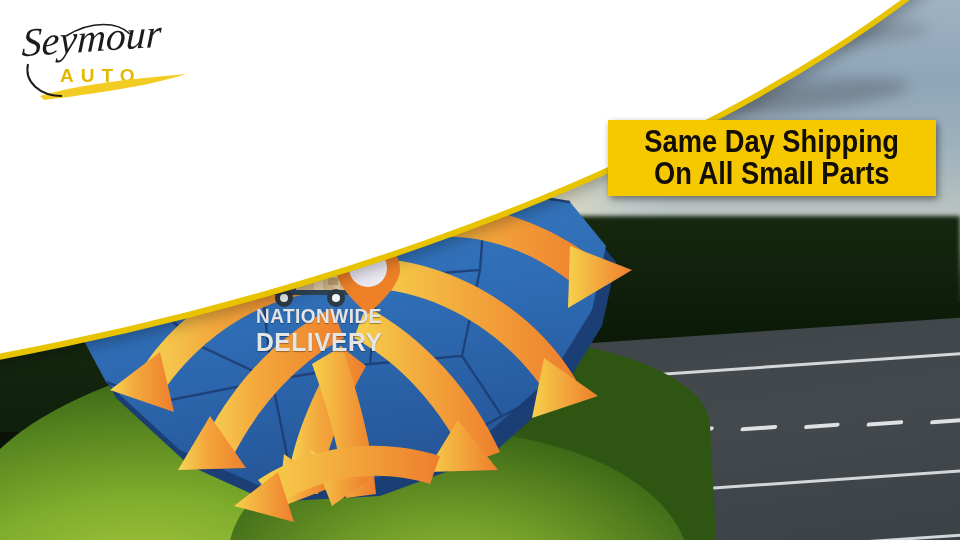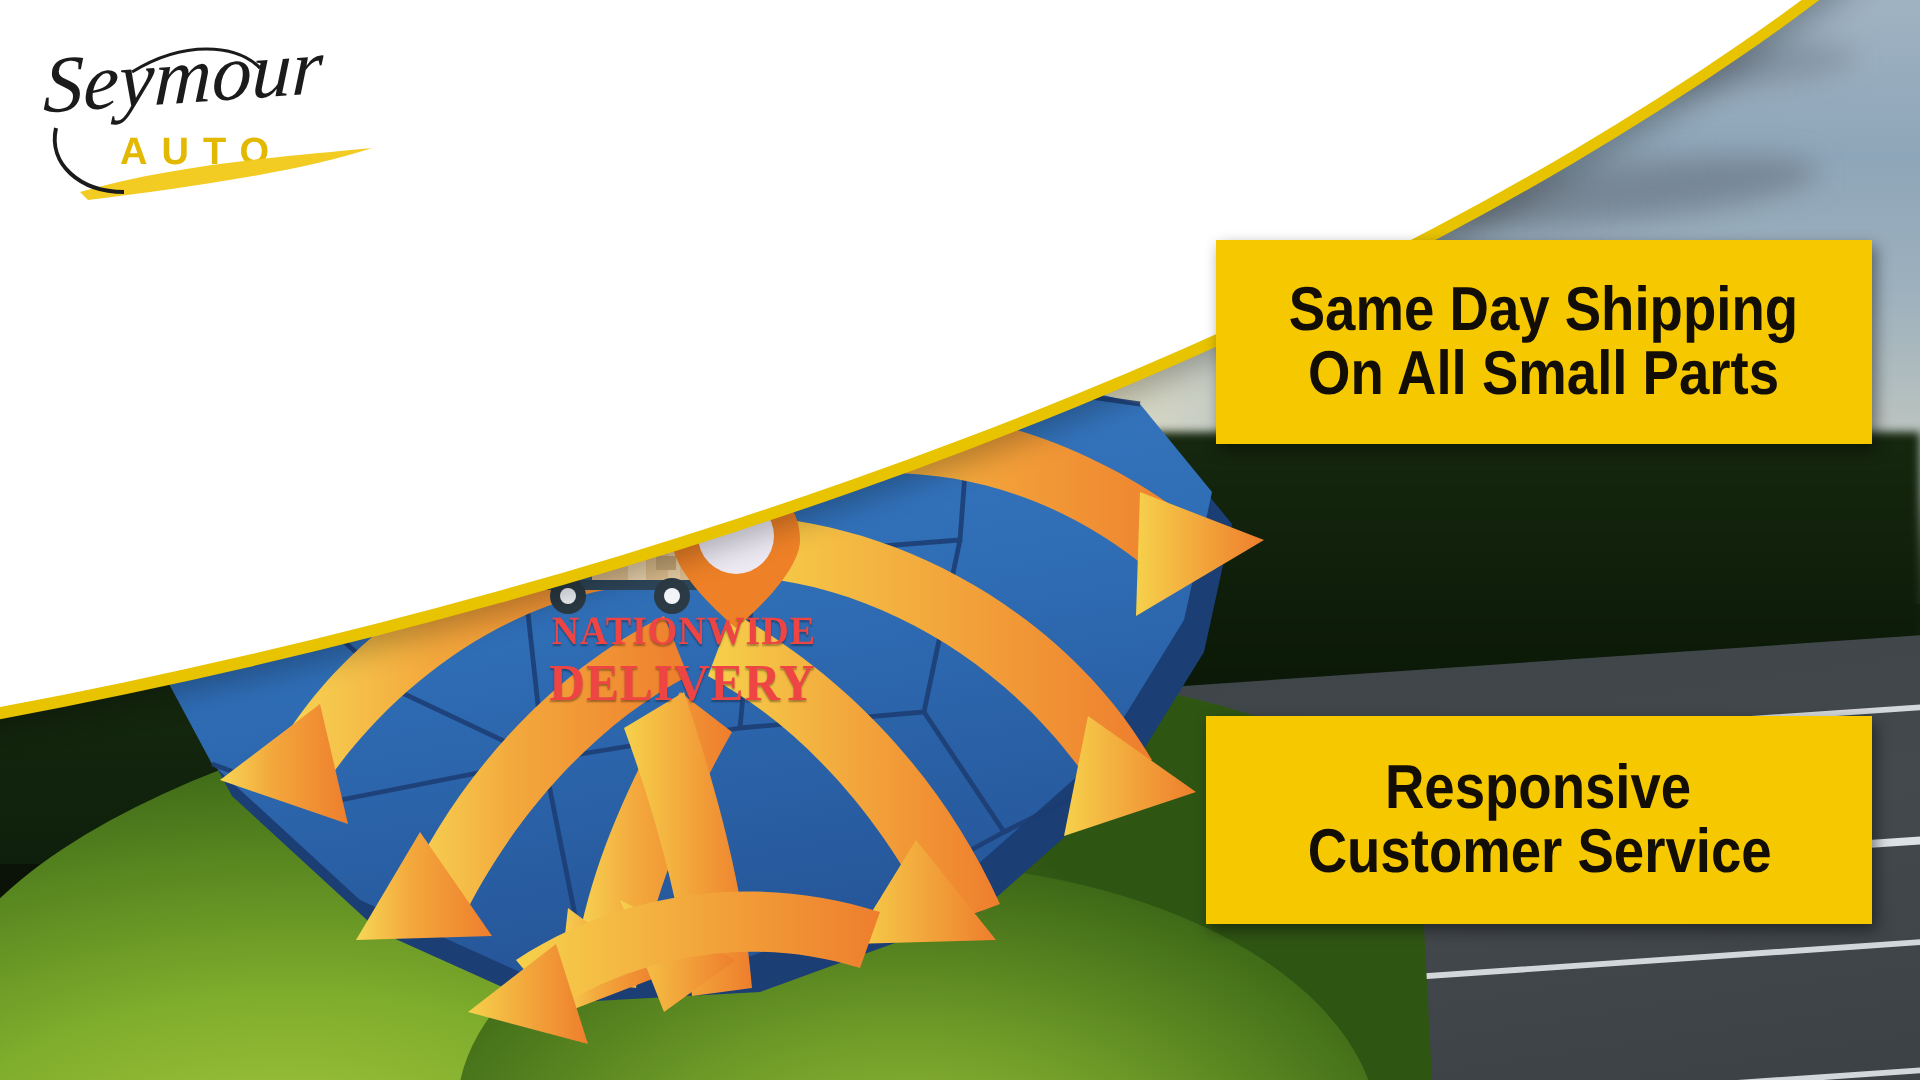--- a/index.html
+++ b/index.html
@@ -102,22 +102,22 @@
   
   .mapwrap{position:absolute;left:10px;top:150px;width:640px;height:360px;}
   .mapwrap svg{display:block;width:100%;height:100%;overflow:visible;}
 
   
   .truckgroup{position:absolute;left:262px;top:232px;width:150px;height:80px;}
   .truckgroup svg{display:block;overflow:visible;}
 
   .nationwide{
     position:absolute;left:252px;top:306px;width:160px;
-    text-align:right;color:#ef4444;
-    font-family:Liberation Serif, serif;
+    text-align:left;color:#e5e5e5;
+    font-family:Liberation Sans, sans-serif;
     font-weight:bold;letter-spacing:.5px;line-height:1;
     text-shadow:0 1px 1px rgba(0,0,0,.35);
   }
   .nw1{font-size:20px;transform:scaleX(.95);}
   .nw2{font-size:26px;margin-top:3px;transform:scaleX(.95);}
 
   
   .banner{
     position:absolute;left:-120px;top:-300px;
     width:1320px;height:560px;
@@ -145,21 +145,21 @@
     background:#F5C800;
     color:#120d05;
     display:flex;flex-direction:column;
     align-items:center;justify-content:center;
     text-align:center;
     font-weight:bold;
     line-height:1.02;
     box-shadow:2px 3px 7px rgba(0,0,0,.45);
   }
   .box span{display:block;transform:scaleX(.88);white-space:nowrap;}
-  .box1{left:608px;top:120px;width:328px;height:102px;font-size:31px;}
+  .box1{left:608px;top:120px;width:328px;height:76px;font-size:31px;}
   .box2{left:605px;top:248px;width:331px;height:74px;font-size:31px;}
   .box3{left:603px;top:358px;width:333px;height:104px;font-size:31px;}
 </style>
 </head>
 <body>
 
 <div class="stage">
 
   <div class="bg">
     <div class="sky">
@@ -366,18 +366,14 @@
       <path d="M44 24 C70 8 96 10 108 22" stroke="#1b1b1b" stroke-width="1.6" fill="none"></path>
     </svg>
   </div>
 
   <div class="box box1">
     <span>Same Day Shipping</span>
     <span>On All Small Parts</span>
   </div>
 
 
-  <div class="box box3">
-    <span>Responsive</span>
-    <span>Customer Service</span>
-  </div>
 
 </div>
 
 </body></html>

